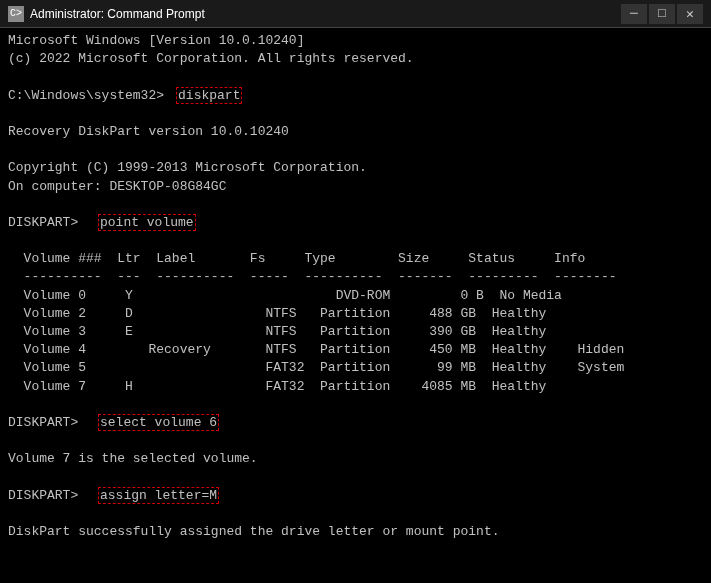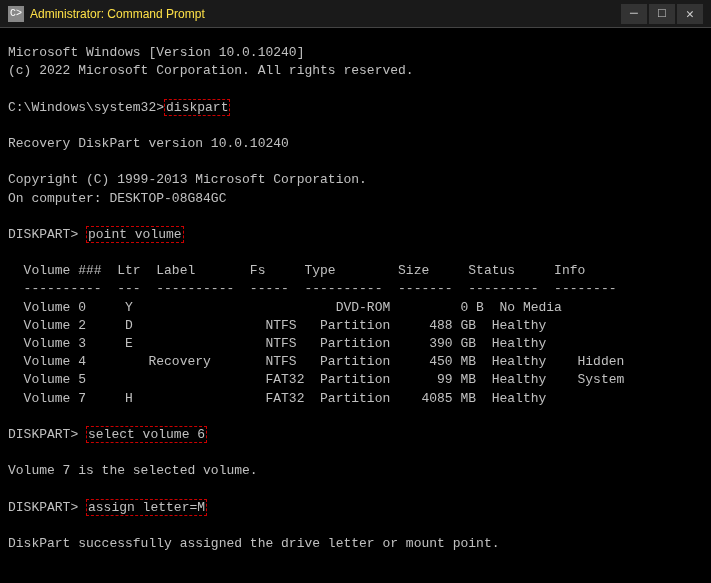--- a/index.html
+++ b/index.html
@@ -39,21 +39,21 @@
       background: #888;
       display: inline-flex;
       align-items: center;
       justify-content: center;
       font-size: 10px;
       color: #fff;
     }
 
     .title-bar-text {
       flex: 1;
-      color: #fde047;
+      color: #ffffff;
       font-size: 12px;
       font-family: 'Segoe UI', sans-serif;
     }
 
     .title-bar-buttons {
       display: flex;
       gap: 2px;
     }
 
     .tb-btn {
@@ -67,35 +67,36 @@
       display: flex;
       align-items: center;
       justify-content: center;
       font-family: 'Courier New', monospace;
     }
 
     .console {
       flex: 1;
       background: #000;
       color: #c0c0c0;
-      padding: 16px 8px;
+      padding: 4px 8px;
       overflow: hidden;
       line-height: 1.4;
       font-size: 13px;
     }
 
     .line {
       white-space: pre;
     }
 
     .highlight {
       color: #c0c0c0;
       border: 1.5px dashed #c00;
       display: inline;
       padding: 0 1px;
+      margin-left: 12px;
     }
   </style>
 </head>
 <body>
 
 <div class="window">
   <div class="title-bar">
     <span class="title-bar-icon">C&gt;</span>
     <span class="title-bar-text">Administrator: Command Prompt</span>
     <div class="title-bar-buttons">

